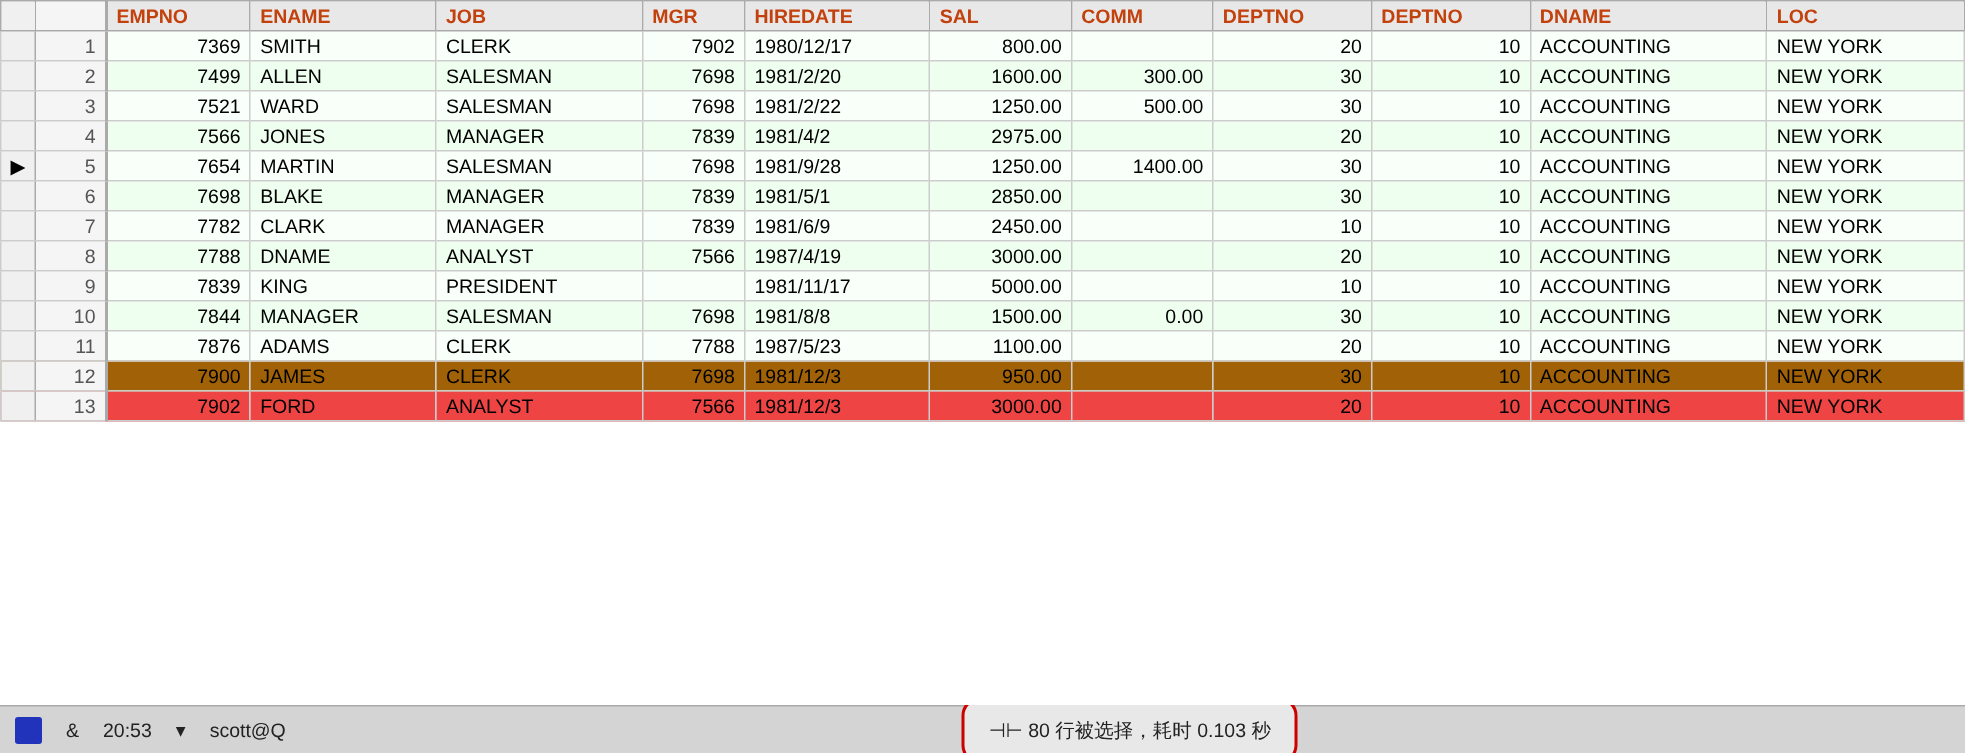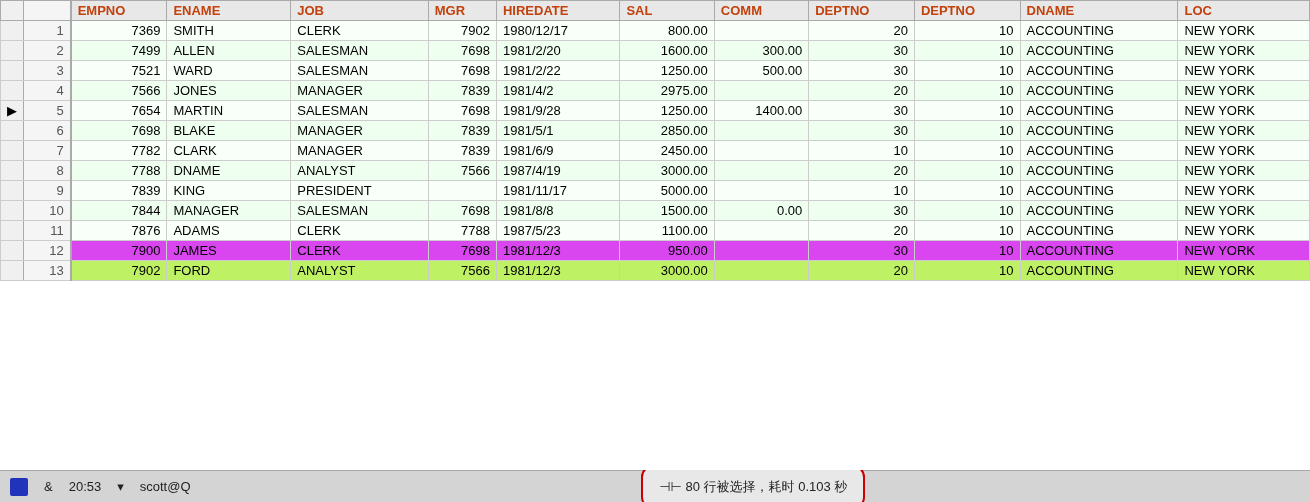--- a/index.html
+++ b/index.html
@@ -308,36 +308,36 @@
             <td>CLERK</td>
             <td class="num-right">7788</td>
             <td>1987/5/23</td>
             <td class="num-right">1100.00</td>
             <td class="num-right"></td>
             <td class="num-right">20</td>
             <td class="num-right">10</td>
             <td>ACCOUNTING</td>
             <td>NEW  YORK</td>
           </tr>
-          <tr style="background: #d946ef;">
+          <tr style="background: #a16207;">
             <td class="indicator-col"></td>
             <td class="row-num">12</td>
             <td class="num-right">7900</td>
             <td>JAMES</td>
             <td>CLERK</td>
             <td class="num-right">7698</td>
             <td>1981/12/3</td>
             <td class="num-right">950.00</td>
             <td class="num-right"></td>
             <td class="num-right">30</td>
             <td class="num-right">10</td>
             <td>ACCOUNTING</td>
             <td>NEW  YORK</td>
           </tr>
-          <tr style="background: #bef264;">
+          <tr style="background: #ef4444;">
             <td class="indicator-col"></td>
             <td class="row-num">13</td>
             <td class="num-right">7902</td>
             <td>FORD</td>
             <td>ANALYST</td>
             <td class="num-right">7566</td>
             <td>1981/12/3</td>
             <td class="num-right">3000.00</td>
             <td class="num-right"></td>
             <td class="num-right">20</td>

